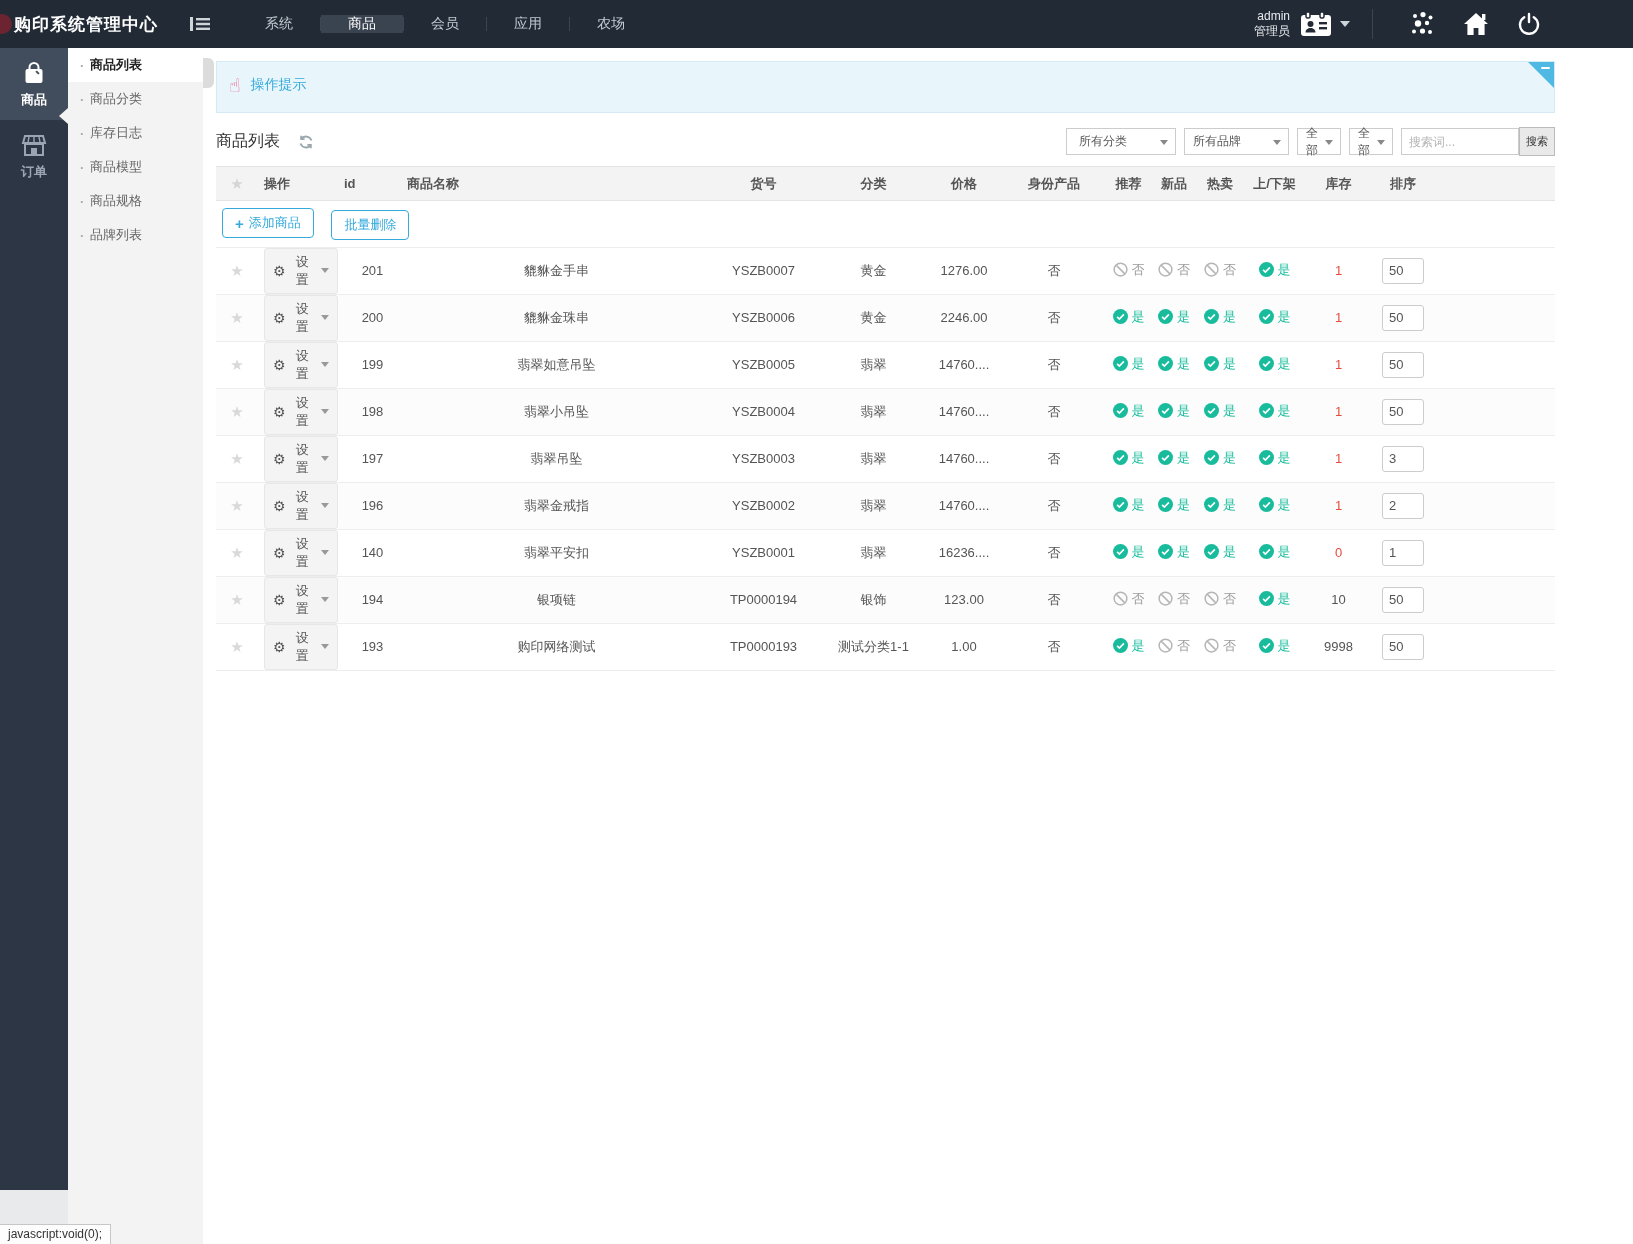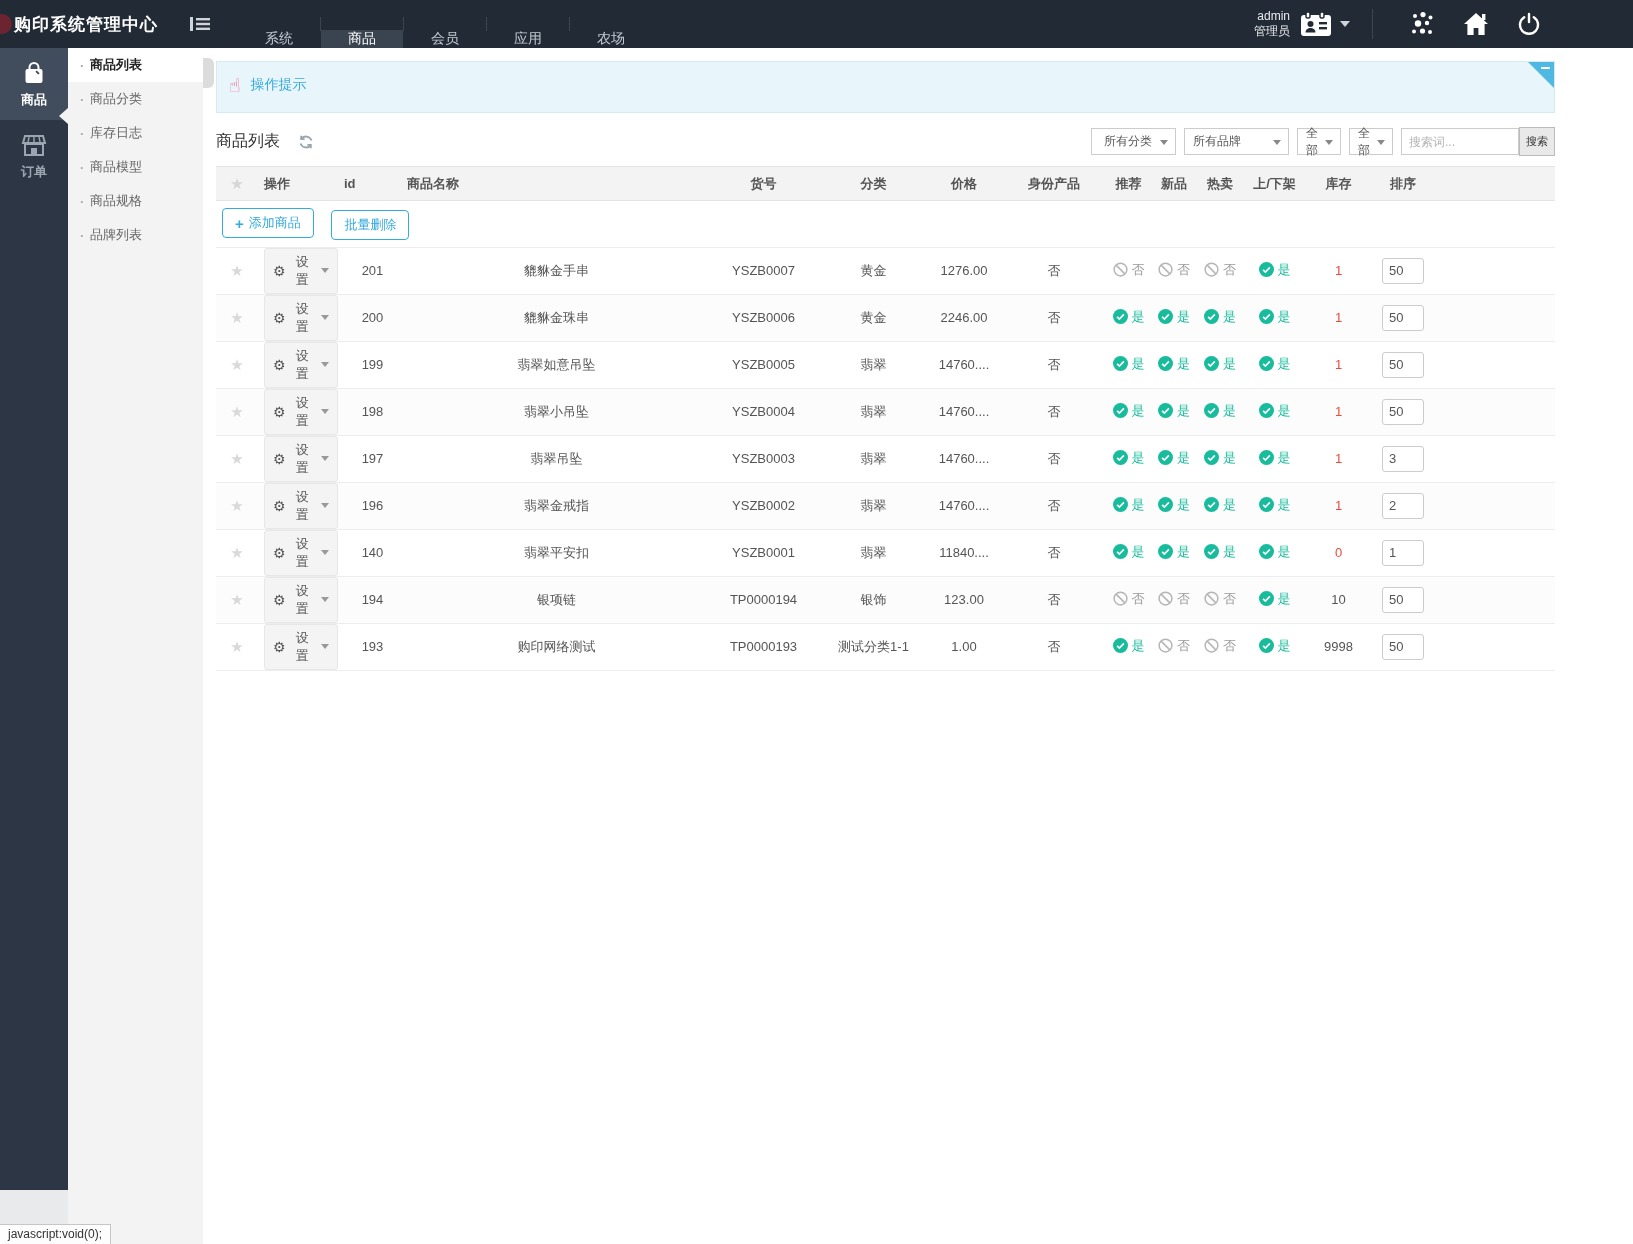--- a/index.html
+++ b/index.html
@@ -6,21 +6,21 @@
   html,body { width:1633px; height:1244px; overflow:hidden; background:#fff;
     font-family:"Liberation Sans","DejaVu Sans",sans-serif; }
 
   
   .navbar { position:absolute; left:0; top:0; width:1633px; height:48px;
     background:#222a36; display:flex; align-items:center; z-index:30; }
   .logo-mark { position:absolute; left:-8px; top:14px; width:20px; height:20px;
     border-radius:50%; background:#6b2430; }
   .brand { color:#fff; font-size:17px; font-weight:bold; padding-left:14px; letter-spacing:1px; }
   .hamburger { margin-left:32px; cursor:pointer; display:flex; align-items:center; }
-  .nav-menu { display:flex; align-items:flex-end; height:48px; margin-left:28px; }
+  .nav-menu { display:flex; align-items:center; height:48px; margin-left:28px; }
   .nav-item { color:#c3cad2; font-size:14px; padding:0 27px; display:flex; align-items:center;
     cursor:pointer; position:relative; }
   .nav-item.active { background:#3a4350; color:#fff; }
   .nav-sep { width:1px; height:14px; background:#3c4554; align-self:center; }
   .nav-right { margin-left:auto; display:flex; align-items:center; padding-right:78px; }
   .user-text { text-align:right; color:#e8ebee; font-size:12px; line-height:1.25; margin-right:10px; }
   .idcard { display:flex; align-items:center; cursor:pointer; }
   .caret-down { width:0; height:0; border-left:5px solid transparent; border-right:5px solid transparent;
     border-top:6px solid #cfd4da; margin:0 0 0 8px; }
   .topbar-sep { width:1px; height:30px; background:#3c4554; margin:0 22px; }
@@ -69,21 +69,21 @@
 
   .list-header { margin:14px 0 0 13px; width:1339px; display:flex; align-items:center; }
   .list-title { font-size:16px; color:#333; }
   .refresh-icon { margin-left:18px; cursor:pointer; display:flex; }
   .filters { margin-left:auto; display:flex; align-items:center; }
   .select-box { height:27px; border:1px solid #ccc; background:#fff; display:flex;
     align-items:center; font-size:12px; color:#555; padding:0 22px 0 8px;
     position:relative; margin-left:8px; cursor:pointer; }
   .select-box::after { content:""; position:absolute; right:7px; top:11px; width:0; height:0;
     border-left:4px solid transparent; border-right:4px solid transparent; border-top:5px solid #888; }
-  .sel-cat { width:85px;padding-left:12px; } .sel-brand { width:105px; } .sel-all { width:44px; }
+  .sel-cat { width:110px;padding-left:12px; } .sel-brand { width:105px; } .sel-all { width:44px; }
   .search-input { height:27px; width:118px; border:1px solid #ccc; margin-left:8px;
     font-size:12px; padding:12px 7px; color:#555; }
   .search-input::placeholder { color:#b5b5b5; }
   .search-btn { height:29px; border:1px solid #bbb; background:#e9e9e9; font-size:11px;
     color:#333; padding:0 6px; margin-left:0px; cursor:pointer; }
 
   
   table.goods { margin:10px 0 0 13px; width:1339px; border-collapse:collapse; table-layout:fixed; }
   table.goods th { background:#f3f3f4; height:34px; font-size:13px; color:#555;
     font-weight:bold; border-top:1px solid #e2e4e6; border-bottom:1px solid #e2e4e6; }
@@ -586,21 +586,21 @@
           <td><span class="star">★</span></td>
           <td class="t-left"><button class="settings-btn">
               <span class="gear">⚙</span>
               <span>设置</span>
               <span class="caret"></span>
             </button></td>
           <td class="t-left">140</td>
           <td class="t-left">翡翠平安扣</td>
           <td>YSZB0001</td>
           <td>翡翠</td>
-          <td>11840....</td>
+          <td>16236....</td>
           <td>否</td>
           <td><span class="badge yes">
               <svg width="15" height="15" viewBox="0 0 16 16">
                 <circle cx="8" cy="8" r="8" fill="#18bc9c"></circle>
                 <path d="M4.4 8.3 l2.4 2.4 4.8-5" stroke="#fff" stroke-width="1.8" fill="none"></path>
               </svg>
               <i>是</i>
             </span></td>
           <td><span class="badge yes">
               <svg width="15" height="15" viewBox="0 0 16 16">

